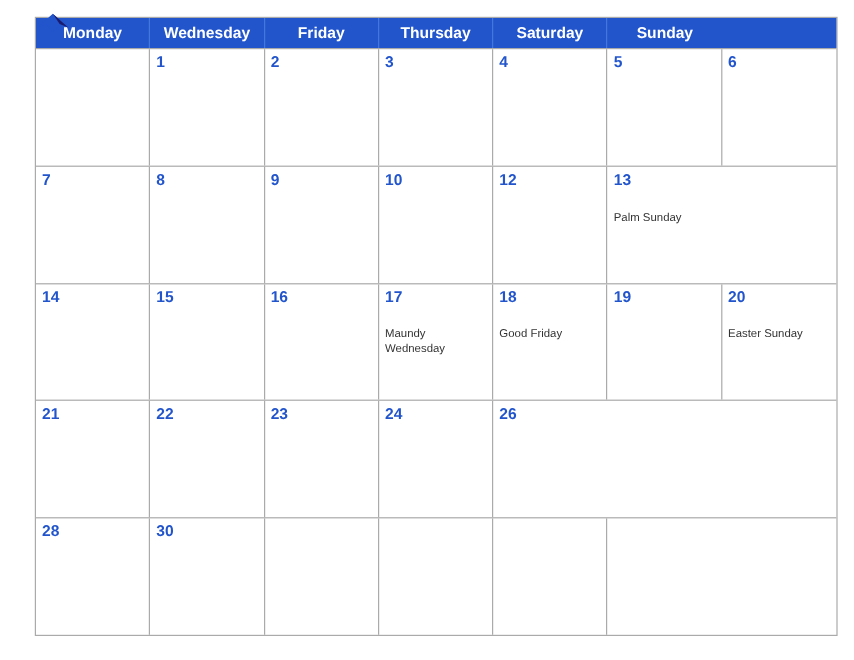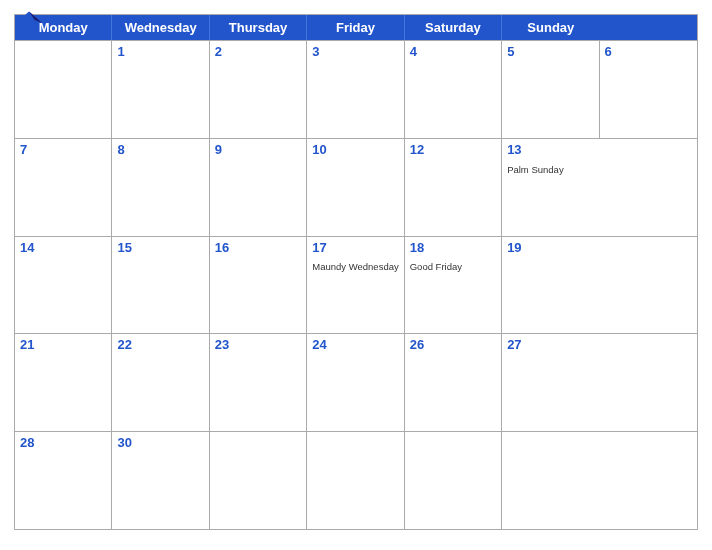--- a/index.html
+++ b/index.html
@@ -8,21 +8,21 @@
       height: 550px;
       font-family: Arial, sans-serif;
       background: #fff;
       overflow: hidden;
     }
     .page {
       width: 712px;
       height: 540px;
       display: flex;
       flex-direction: column;
-      padding: 10px 14px 10px 14px;
+      padding: 10px 14px 10px 29px;
     }
     .header {
       display: flex;
       align-items: center;
       justify-content: center;
       position: relative;
       margin-bottom: 4px;
     }
     .logo {
       position: absolute;
@@ -111,21 +111,21 @@
       font-weight: bold;
       color: #222;
       line-height: 1.3;
     }
     .day-num.blue {
       color: #2255cc;
     }
     .holiday-name {
       font-size: 9.5px;
       color: #333;
-      margin-top: 5px;
+      margin-top: 17px;
       line-height: 1.2;
     }
   </style>
 </head>
 <body>
 
 <div class="page">
   <div class="header">
     <div class="logo">
       <svg class="logo-bird" viewBox="0 0 40 28">
@@ -138,22 +138,22 @@
     <div class="title-block">
       <div class="title-main"></div>
     </div>
     <div class="country-label"></div>
   </div>
 
   <div class="calendar">
     <div class="cal-header-row">
     <div class="cal-header-cell">Monday</div>
         <div class="cal-header-cell">Wednesday</div>
+        <div class="cal-header-cell">Friday</div>
         <div class="cal-header-cell">Thursday</div>
-        <div class="cal-header-cell">Friday</div>
         <div class="cal-header-cell">Saturday</div>
         <div class="cal-header-cell">Sunday</div>
       </div>
     <div class="cal-body">
     <div class="cal-week">
           <div class="cal-cell"></div>
           <div class="cal-cell">
             <span class="day-num blue">1</span>
           </div>
           <div class="cal-cell">
@@ -207,39 +207,40 @@
             <span class="day-num blue">17</span>
             <span class="holiday-name">Maundy Wednesday</span>
           </div>
           <div class="cal-cell">
             <span class="day-num blue">18</span>
             <span class="holiday-name">Good Friday</span>
           </div>
           <div class="cal-cell">
             <span class="day-num blue">19</span>
           </div>
+          <div class="cal-cell">
+            <span class="day-num blue">20</span>
+            <span class="holiday-name">Easter Sunday</span>
+          </div>
         </div>
         <div class="cal-week">
           <div class="cal-cell">
             <span class="day-num blue">21</span>
           </div>
           <div class="cal-cell">
             <span class="day-num blue">22</span>
           </div>
           <div class="cal-cell">
             <span class="day-num blue">23</span>
           </div>
           <div class="cal-cell">
             <span class="day-num blue">24</span>
           </div>
           <div class="cal-cell">
             <span class="day-num blue">26</span>
-          </div>
-          <div class="cal-cell">
-            <span class="day-num blue">27</span>
           </div>
         </div>
         <div class="cal-week">
           <div class="cal-cell">
             <span class="day-num blue">28</span>
           </div>
           <div class="cal-cell">
             <span class="day-num blue">30</span>
           </div>
           <div class="cal-cell"></div>

